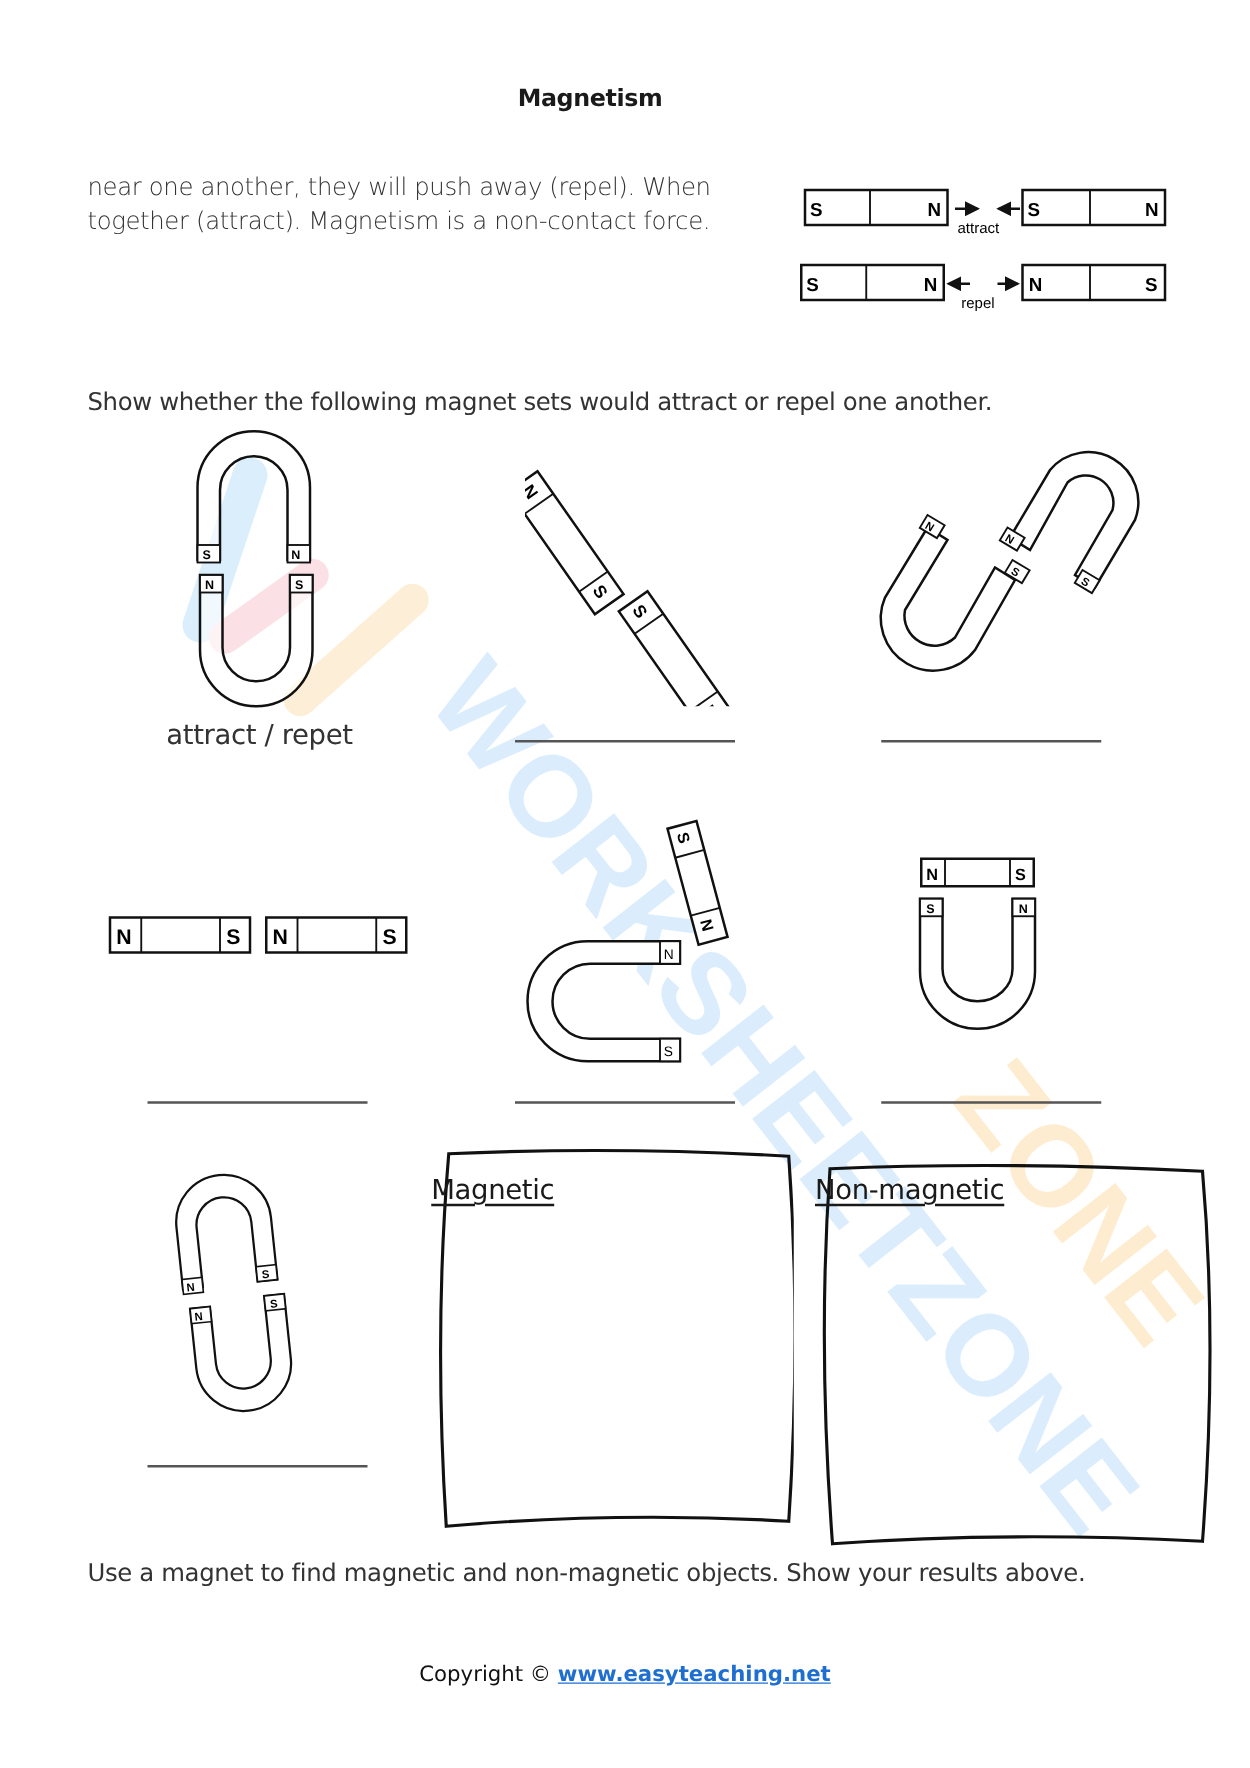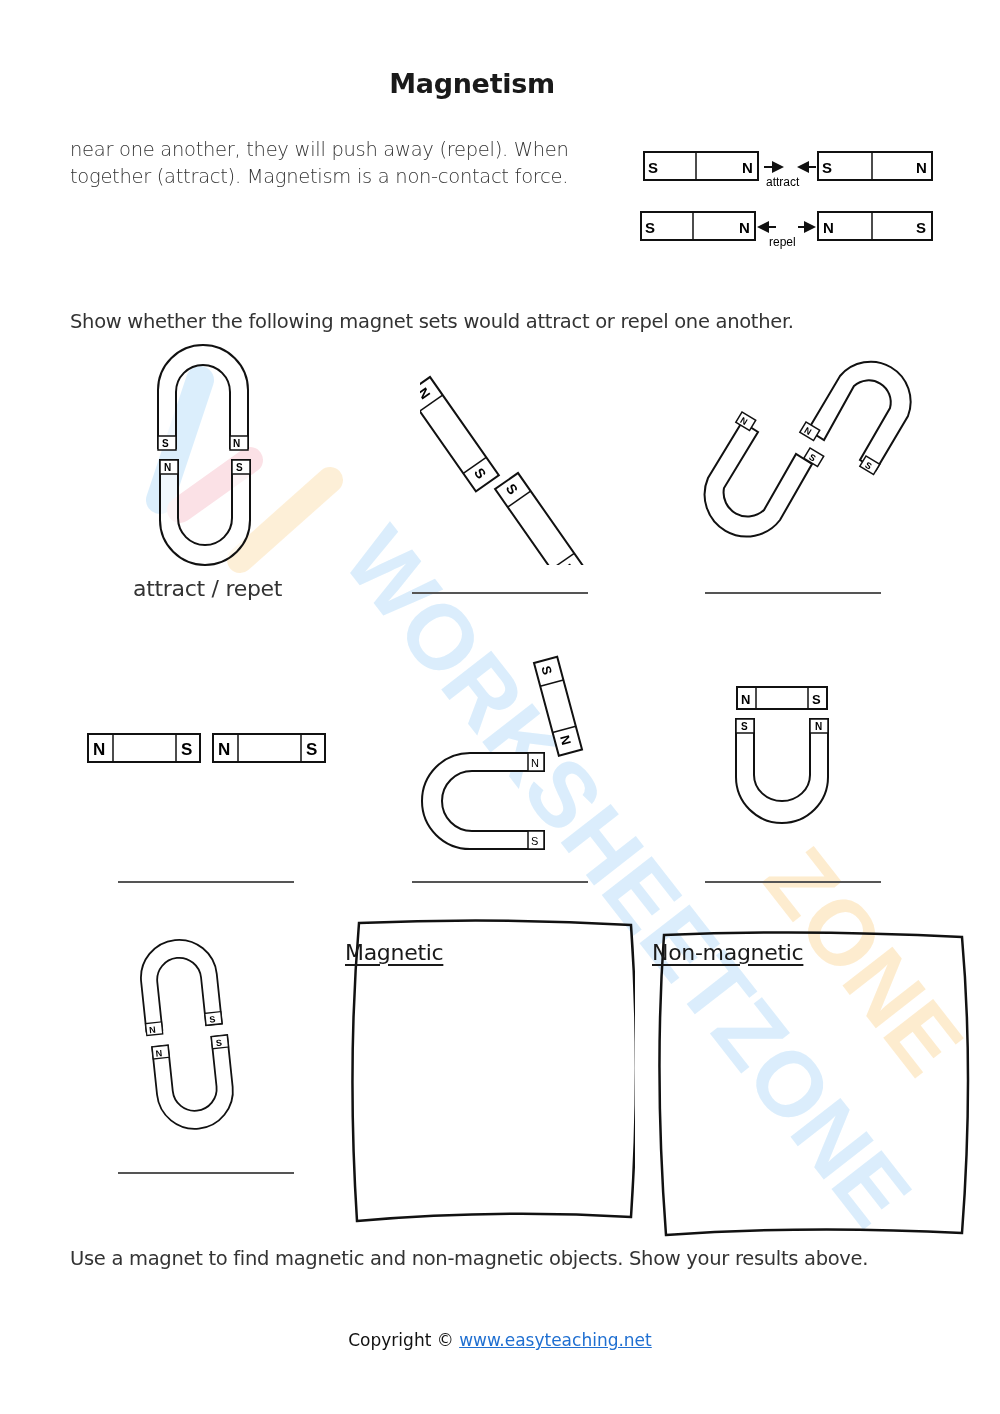--- a/index.html
+++ b/index.html
@@ -1,24 +1,24 @@
 <!DOCTYPE html>
 <html><head>
 <meta charset="utf-8">
 <style>
   html,body{margin:0;padding:0;background:#fff;}
   body{width:1000px;height:1414px;position:relative;overflow:hidden;font-family:"DejaVu Sans",sans-serif;color:#1a1a1a;}
   .abs{position:absolute;}
-  .title{left:0;width:944px;top:68px;text-align:center;font-size:27px;font-weight:bold;letter-spacing:-0.3px;}
+  .title{left:0;width:944px;top:68px;text-align:center;font-size:19px;font-weight:bold;letter-spacing:-0.3px;}
   .intro{left:70px;top:136px;width:550px;font-size:19.5px;line-height:27.2px;color:#333;font-weight:300;letter-spacing:-0.3px;}
   .intro p{margin:0;}
   .instruction{left:70px;top:310px;font-size:19.5px;color:#333;letter-spacing:-0.3px;}
   .footer-note{left:70px;top:1247px;font-size:19.5px;color:#333;letter-spacing:-0.3px;}
   .copyright{left:0;width:1000px;top:1330px;text-align:center;font-size:17px;color:#111;}
-  .copyright a{color:#1f6fd1;text-decoration:underline;}
+  .copyright a{color:#1f6fd1;text-decoration:underline;font-weight:bold;}
   .answer-line{height:0;border-top:2px solid #555;width:176px;}
   .attract-label{left:133px;top:576px;font-size:22px;color:#333;letter-spacing:-0.3px;}
   .box-title{font-size:22px;font-weight:normal;text-decoration:underline;text-underline-offset:4px;text-align:left;letter-spacing:-0.3px;}
   svg text{font-family:"Liberation Sans",sans-serif;font-weight:bold;}
   .wm{pointer-events:none;}
 </style>
 </head>
 <body>
 
 <svg class="abs wm" style="left:0;top:0;" width="1000" height="1414">

